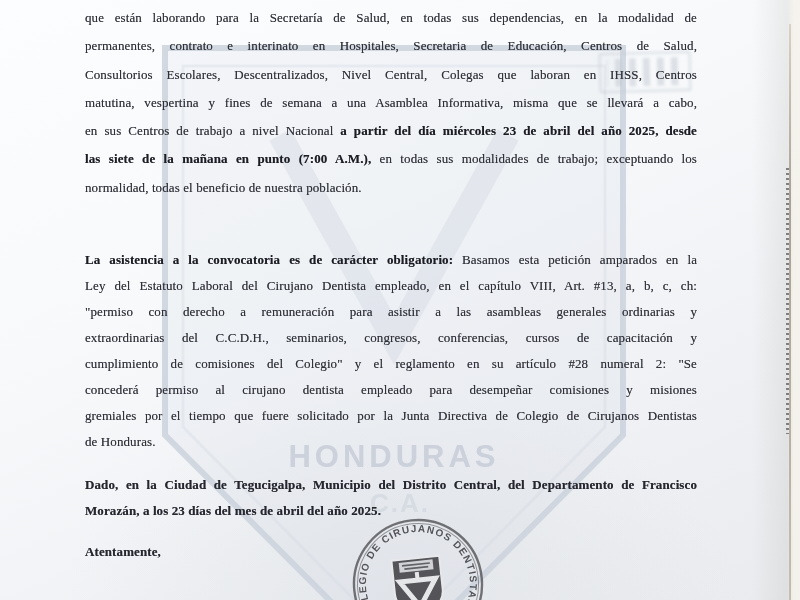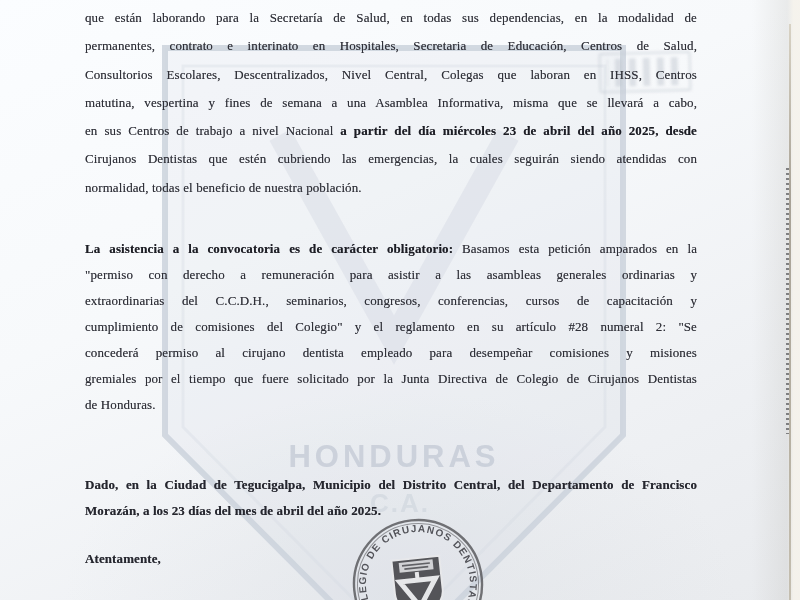--- a/index.html
+++ b/index.html
@@ -11,23 +11,23 @@
       radial-gradient(60% 50% at 50% 100%, rgba(205,210,216,.30) 0%, rgba(205,210,216,0) 70%),
       linear-gradient(155deg,#fbfdff 0%,#f7f9fb 38%,#eff1f4 72%,#e9ebee 100%);
   }
   .para{position:absolute;left:85px;width:612px;color:#2f3038;
         font-size:13px;letter-spacing:.1px;
         text-shadow:0 0 .6px rgba(47,48,56,.55);}
   .ln{text-align:justify;text-align-last:justify;text-justify:inter-word;white-space:normal;}
   .ln.last{text-align-last:left;}
   .b{font-weight:700;color:#1c1d24;margin-top:48px;}
   #p1{top:4px;line-height:28.3px;}
-  #p2{top:236px;line-height:26px;}
+  #p2{top:247px;line-height:26px;}
   #p3{top:472px;line-height:26px;font-weight:700;color:#25262e;}
-  #p4{top:539px;line-height:26px;font-weight:700;color:#25262e;margin-top:7px;}
+  #p4{top:539px;line-height:26px;font-weight:700;color:#25262e;}
   .watermark-svg{position:absolute;left:150px;top:40px;pointer-events:none;}
   .seal-svg{position:absolute;left:348px;top:514px;transform:rotate(-6deg);opacity:.85;}
   .page-edge{position:absolute;left:789px;top:24px;width:2px;height:576px;
     background:linear-gradient(180deg,#d8d2c4,#a8a296 30%,#b6b0a2 70%,#c4beb0);}
   .edge-microtext{position:absolute;left:786px;top:168px;width:3px;height:266px;opacity:.8;
     background:repeating-linear-gradient(180deg, rgba(70,70,72,.8) 0 2px, rgba(0,0,0,0) 2px 5px);}
   .scan-artifact{position:absolute;left:599px;top:52px;width:76px;height:28px;
     border:2px solid rgba(192,198,208,.55);border-radius:2px;filter:blur(1.4px);
     background:repeating-linear-gradient(90deg, rgba(188,194,204,.45) 0 7px, rgba(0,0,0,0) 7px 14px);
     background-clip:content-box;padding:4px 6px;transform:rotate(-1.5deg);}
@@ -44,26 +44,27 @@
 </svg>
 
 <div class="scan-artifact"></div>
 
 <div class="para" id="p1">
   <div class="ln"><span>que están laborando para la Secretaría de Salud, en todas sus dependencias, en la modalidad de</span></div>
   <div class="ln"><span>permanentes, contrato e interinato en Hospitales, Secretaria de Educación, Centros de Salud,</span></div>
   <div class="ln"><span>Consultorios Escolares, Descentralizados, Nivel Central, Colegas que laboran en IHSS, Centros</span></div>
   <div class="ln"><span>matutina, vespertina y fines de semana a una Asamblea Informativa, misma que se llevará a cabo,</span></div>
   <div class="ln"><span>en sus Centros de trabajo a nivel Nacional </span><span class="b">a partir del día miércoles 23 de abril del año 2025, desde</span></div>
-  <div class="ln"><span>Cirujanos Dentistas que estén cubriendo las emergencias, la cuales seguirán siendo atendidas con</span></div>
+  <div class="ln"><span class="b">las siete de la mañana en punto (7:00 A.M.),</span><span> en todas sus modalidades de trabajo; exceptuando los</span></div>
   <div class="ln last"><span>normalidad, todas el beneficio de nuestra población.</span></div>
 </div>
 
 <div class="para" id="p2">
   <div class="ln"><span class="b">La asistencia a la convocatoria es de carácter obligatorio:</span><span> Basamos esta petición amparados en la</span></div>
+  <div class="ln"><span>Ley del Estatuto Laboral del Cirujano Dentista empleado, en el capítulo VIII, Art. #13, a, b, c, ch:</span></div>
   <div class="ln"><span>"permiso con derecho a remuneración para asistir a las asambleas generales ordinarias y</span></div>
   <div class="ln"><span>extraordinarias del C.C.D.H., seminarios, congresos, conferencias, cursos de capacitación y</span></div>
   <div class="ln"><span>cumplimiento de comisiones del Colegio" y el reglamento en su artículo #28 numeral 2: "Se</span></div>
   <div class="ln"><span>concederá permiso al cirujano dentista empleado para desempeñar comisiones y misiones</span></div>
   <div class="ln"><span>gremiales por el tiempo que fuere solicitado por la Junta Directiva de Colegio de Cirujanos Dentistas</span></div>
   <div class="ln last"><span>de Honduras.</span></div>
 </div>
 
 <div class="para" id="p3">
   <div class="ln"><span>Dado, en la Ciudad de Tegucigalpa, Municipio del Distrito Central, del Departamento de Francisco</span></div>

